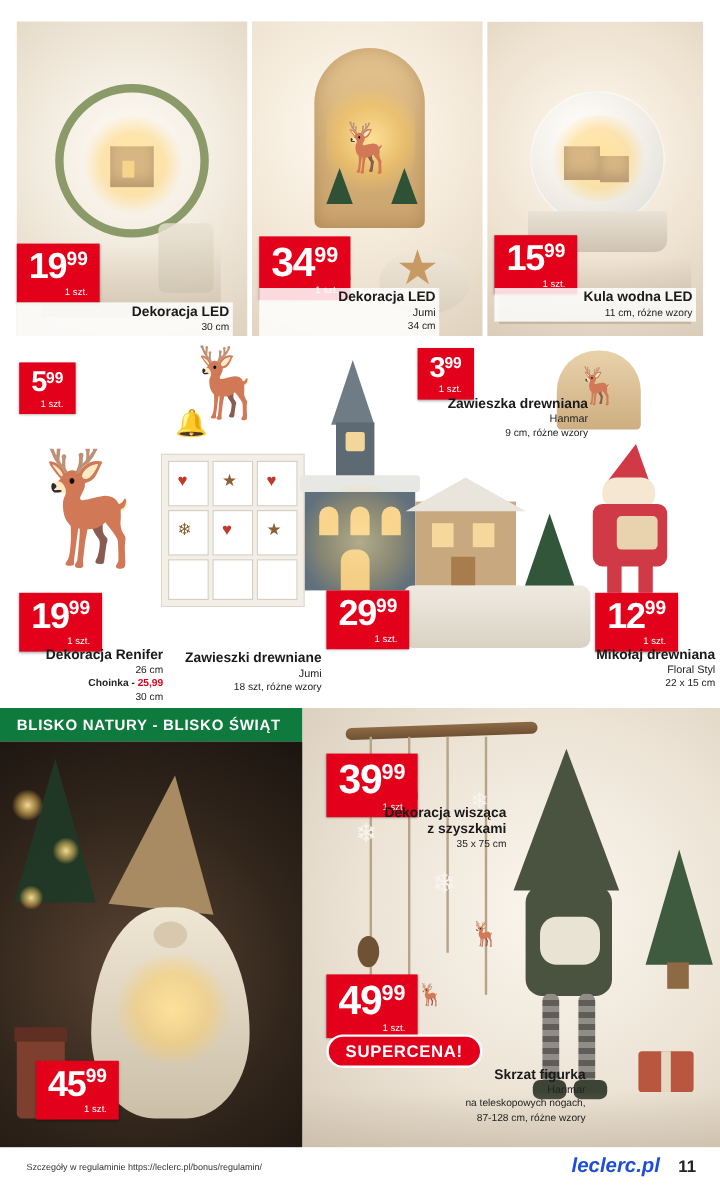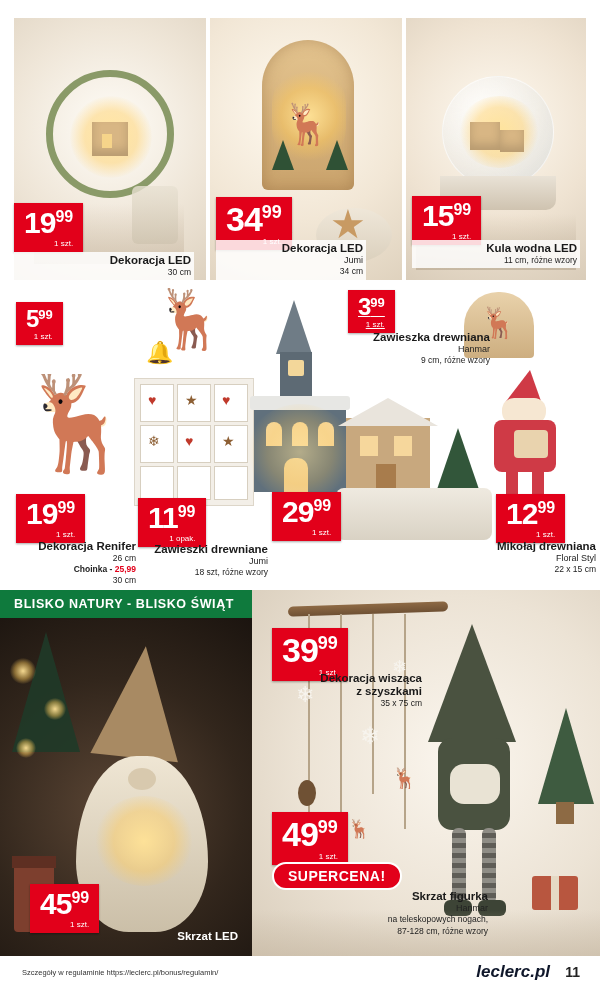--- a/index.html
+++ b/index.html
@@ -68,21 +68,21 @@
     font-size: 14px;
     letter-spacing: .5px;
     border-radius: 14px;
     padding: 4px 14px;
     border: 2px solid #fff;
   }
 
   
   .footer { position: absolute; left: 0; bottom: 0; width: 600px; height: 44px; background: #fff; }
   .footer .legal { position: absolute; left: 22px; top: 12px; font-size: 7.5px; color: #333; }
-  .footer .logo { position: absolute; right: 50px; top: 6px; font-weight: bold; font-size: 17px; color: #0f172a; font-style: italic; }
+  .footer .logo { position: absolute; right: 50px; top: 6px; font-weight: bold; font-size: 17px; color: #1d4ed8; font-style: italic; }
   .footer .pageno { position: absolute; right: 20px; top: 8px; font-weight: bold; font-size: 14px; color: #222; }
 
   
   .wreath { position:absolute; border-radius:50%; border:7px solid #7f8f5e; }
   .house {
     position:absolute; background:#d8b684; box-shadow: inset 0 -6px 10px rgba(0,0,0,.15);
   }
   .house:before {
     content:""; position:absolute; left:-6px; top:-14px; width:0; height:0;
     border-left: calc(50% + 9px) solid transparent;
@@ -247,21 +247,21 @@
     <div style="position:absolute;left:38px;top:62px;width:34px;height:28px;background:#e9d3ae;border-radius:4px;"></div>
     <div style="position:absolute;left:30px;top:102px;width:12px;height:24px;background:#cf3a46;"></div>
     <div style="position:absolute;left:56px;top:102px;width:12px;height:24px;background:#cf3a46;"></div>
   </div>
 
   <div class="tag small" style="left:16px; top:302px;">
     <span class="main">5</span><span class="cents">99</span>
     <span class="unit">1 szt.</span>
   </div>
 
-  <div class="tag small" style="left:348px; top:290px;text-decoration:underline;">
+  <div class="tag small" style="left:348px; top:290px;">
     <span class="main">3</span><span class="cents">99</span>
     <span class="unit">1 szt.</span>
   </div>
   <div class="cap" style="left:330px; top:331px; width:160px;">
     <div class="name">Zawieszka drewniana</div>
     <div class="brand">Hanmar</div>
     <div class="desc">9 cm, różne wzory</div>
   </div>
 
   <div class="tag" style="left:16px; top:494px;">
@@ -270,24 +270,20 @@
   </div>
   <div class="cap" style="left:16px; top:540px; width:120px;">
     <div class="name">Dekoracja Renifer</div>
     <div class="desc">26 cm</div>
     <div class="alt">
       <span>Choinka - <span class="redp">25,99</span></span>
     </div>
     <div class="desc">30 cm</div>
   </div>
 
-  <div class="tag" style="left:138px; top:498px;">
-    <span class="main">11</span><span class="cents">99</span>
-    <span class="unit">1 opak.</span>
-  </div>
   <div class="cap" style="left:138px; top:543px; width:130px;">
     <div class="name">Zawieszki drewniane</div>
     <div class="brand">Jumi</div>
     <div class="desc">18 szt, różne wzory</div>
   </div>
 
   <div class="tag" style="left:272px; top:492px;">
     <span class="main">29</span><span class="cents">99</span>
     <span class="unit">1 szt.</span>
   </div>
@@ -379,21 +375,20 @@
     <div class="brand">Hanmar</div>
     <div class="desc" style="white-space:pre-line;">na teleskopowych nogach,
 87-128 cm, różne wzory</div>
   </div>
 
   <div class="tag" style="left:30px; top:884px;">
     <span class="main">45</span><span class="cents">99</span>
     <span class="unit">1 szt.</span>
   </div>
   <div class="cap" style="left:18px; top:930px; width:220px; color:#ffffff;">
-    <div class="name">Skrzat LED</div>
   </div>
 
   <div class="footer">
     <div class="legal">Szczegóły w regulaminie https://leclerc.pl/bonus/regulamin/</div>
     <div class="logo">leclerc.pl</div>
     <div class="pageno">11</div>
   </div>
 
 </div>
 

